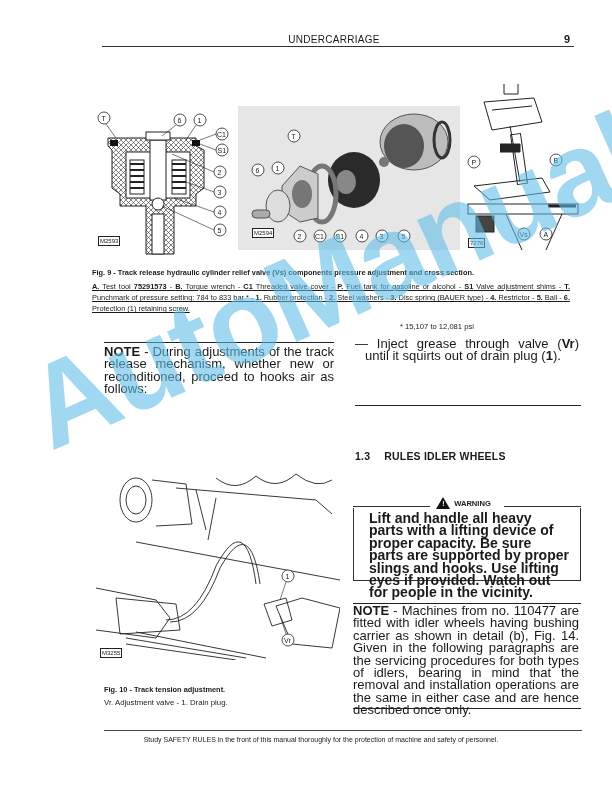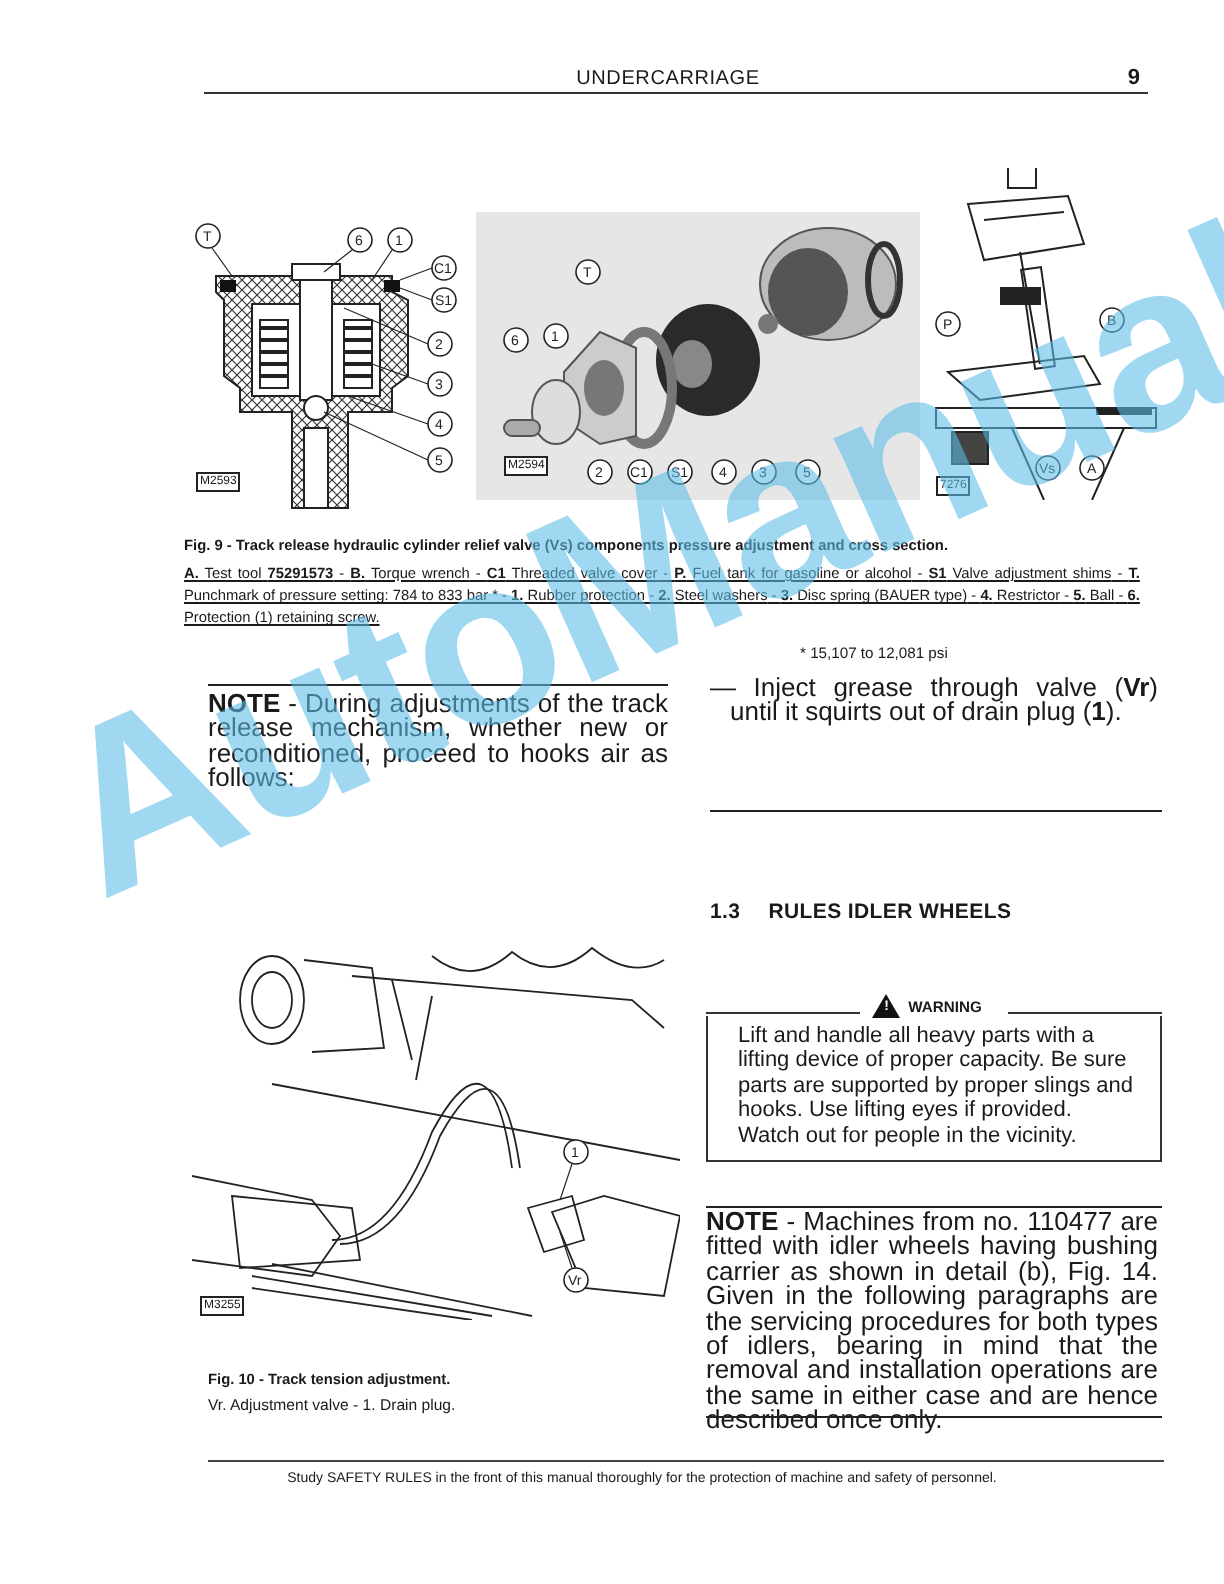--- a/index.html
+++ b/index.html
@@ -14,21 +14,21 @@
   .caption-title { left:92px; top:268px; font-size:7.4px; font-weight:bold; }
   .legend { left:92px; top:281px; width:478px; font-size:7.4px; line-height:11.2px; text-align:justify;text-decoration:underline; }
   .psi { left:400px; top:322px; font-size:7.6px; }
   .rule { height:1px; background:#222; }
   .col-text { font-size:13px; line-height:12.4px; text-align:justify; }
   .col-text b { font-weight:bold; }
   .section-h { left:355px; top:450px; font-size:10.5px; font-weight:bold; letter-spacing:0.2px; }
   .warn-box { left:353px; top:508px; width:226px; height:72px; border:1px solid #333; border-top:none; }
   .warn-head { left:353px; top:497px; width:228px; display:flex; align-items:center; font-size:7.6px; font-weight:bold; }
   .warn-head .line { flex:1; height:1px; background:#333; margin-top:6px; }
-  .warn-text { left:369px; top:512px; width:200px; font-size:11px; line-height:12.4px; }
+  .warn-text { left:369px; top:512px; width:200px; font-size:14px; line-height:12.4px;font-weight:bold; }
   .footer-rule { left:104px; top:730px; width:478px; height:1px; background:#444; }
   .footer { left:0; width:612px; top:736px; text-align:center; font-size:7px; margin-left:28px; }
   .watermark { left:60px; top:230px; font-size:118px; font-weight:bold; color:#5dbde9; opacity:0.58; transform:rotate(-24deg); transform-origin:0 100%; white-space:nowrap; pointer-events:none; letter-spacing:-2px; top:330px; }
   .tag { font-size:6px; border:1px solid #222; padding:0 1px; line-height:8px; }
   svg text { font-family:"Liberation Sans", sans-serif; }
 </style>
 </head>
 <body>
 
 <div class="abs header-title" style="padding-left:28px;">UNDERCARRIAGE</div>

